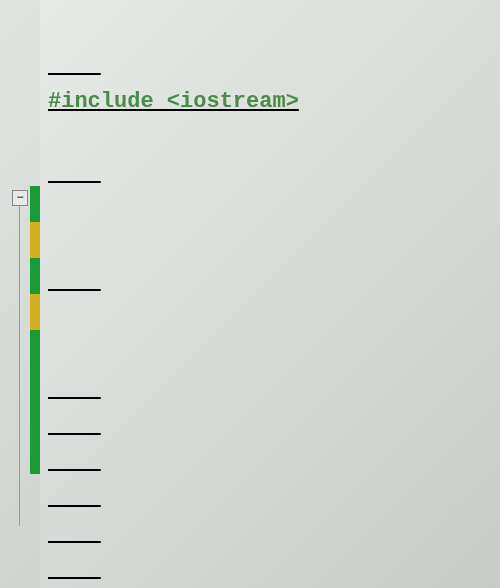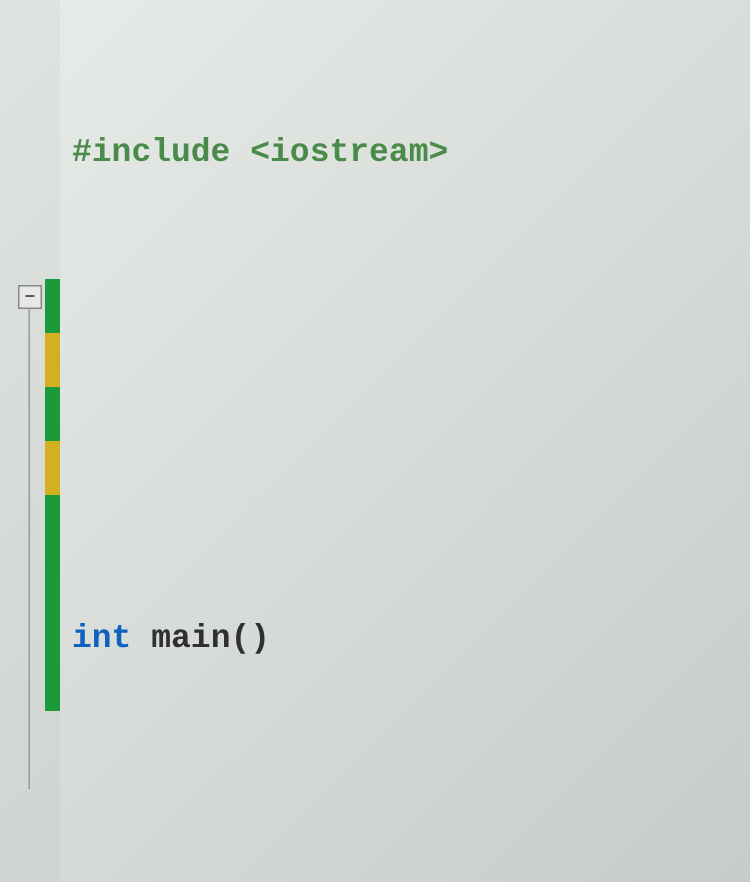--- a/index.html
+++ b/index.html
@@ -51,20 +51,21 @@
     position: absolute;
     left: 19px;
     width: 1px;
     background: #999;
   }
   .code {
     flex: 1;
     padding: 12px 0 4px 8px;
     line-height: 36px;
     white-space: pre;
+    text-decoration: underline;
   }
   .line { height: 36px; }
   .kw { color: #1060c0; }
   .pp { color: #4a8a4a; }
   .txt { color: #303030; }
 </style>
 </head>
 <body>
 
 <div class="editor">
@@ -77,21 +78,20 @@
     <div class="marker yellow" style="top:294px;"></div>
     <div class="marker green" style="top:330px;"></div>
     <div class="marker green" style="top:366px;"></div>
     <div class="marker green" style="top:402px;"></div>
     <div class="marker green" style="top:438px;"></div>
   </div>
   <div class="code">
     <div class="line"><span class="pp">#include &lt;iostream&gt;</span></div>
     <div class="line"></div>
     <div class="line"></div>
-    <div class="line"><span class="kw">int</span> <span class="txt">main()</span></div>
     
     
     
     
     
     
     
     
     
     

